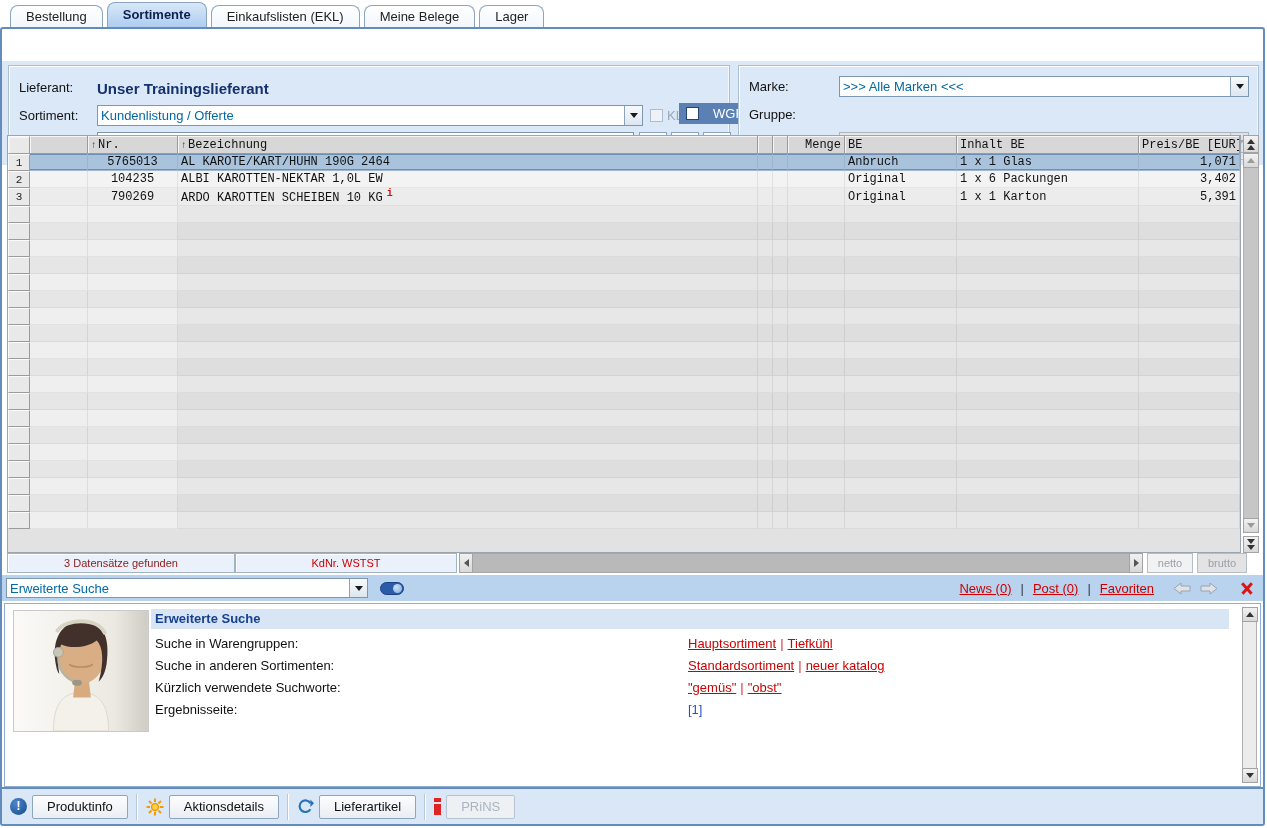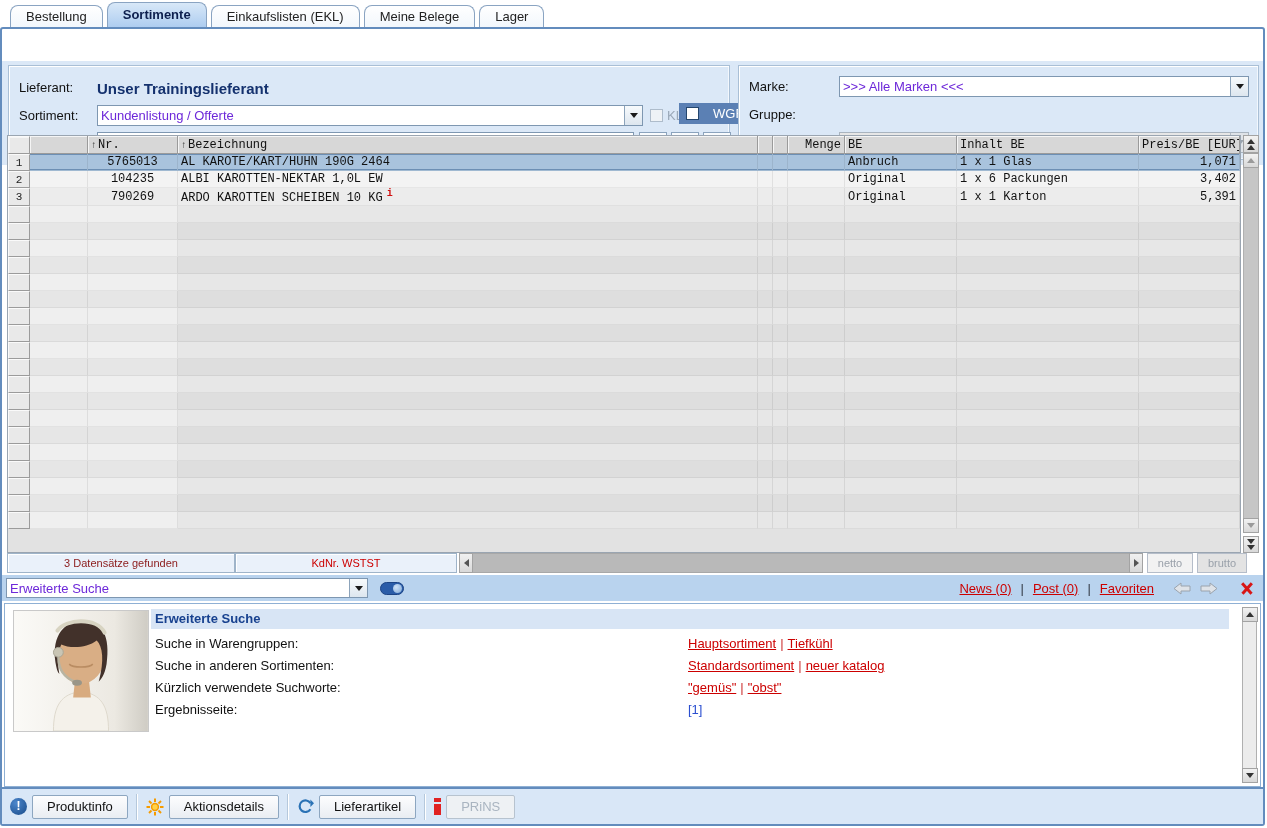--- a/index.html
+++ b/index.html
@@ -26,21 +26,21 @@
   
   #toppanel { position:absolute; top:0; left:0; right:0; height:104px; background:#dbe8f7;margin-top:32px; }
   .groupbox { position:absolute; top:4px; height:95px; background:#dbe8f7;
     border:1px solid #a9bfd6; box-shadow: inset 1px 1px 0 #ffffff, inset -1px -1px 0 #f2f7fd; }
   #box-left  { left:6px;  width:722px; }
   #box-right { left:736px; width:521px; }
   .flabel { position:absolute; font-size:13px; color:#111; }
   .fvalue-bold { position:absolute; font-weight:bold; color:#14316e; font-size:15px; }
   .combo { position:absolute; display:flex; height:21px; background:#fff;
     border:1px solid #7e97b1; }
-  .combo input { flex:1; border:none; outline:none; padding:8px 3px; font:13px "Liberation Sans",sans-serif; background:transparent; color:#6d28d9; min-width:0;}
+  .combo input { flex:1; border:none; outline:none; padding:8px 3px; font:13px "Liberation Sans",sans-serif; background:transparent; color:#0369a1; min-width:0;}
   .dd-btn { width:18px; border-left:1px solid #8ca3ba; background:linear-gradient(#f7fafc,#dde6ef);
     display:flex; align-items:center; justify-content:center; cursor:default; }
   .tri-dn { width:0; height:0; border-left:4px solid transparent; border-right:4px solid transparent; border-top:5px solid #1a1a1a; }
   .combo.disabled { background:#e7e7e7; border-color:#a9b4bf; }
   .combo.disabled .dd-btn { background:#dfe3e8; border-left-color:#b3bcc6; }
   .combo.disabled .tri-dn { border-top-color:#9aa4ae; }
   .chk { width:13px; height:13px; background:#fff; border:1px solid #8ea6bd; display:inline-block; }
   .kl-group { position:absolute; display:flex; align-items:center; gap:4px; color:#9aa8b8; }
   .kl-group .chk { background:#eef2f6; border-color:#aebccb; }
   .wgr-group { position:absolute; display:flex; align-items:center; gap:14px;

